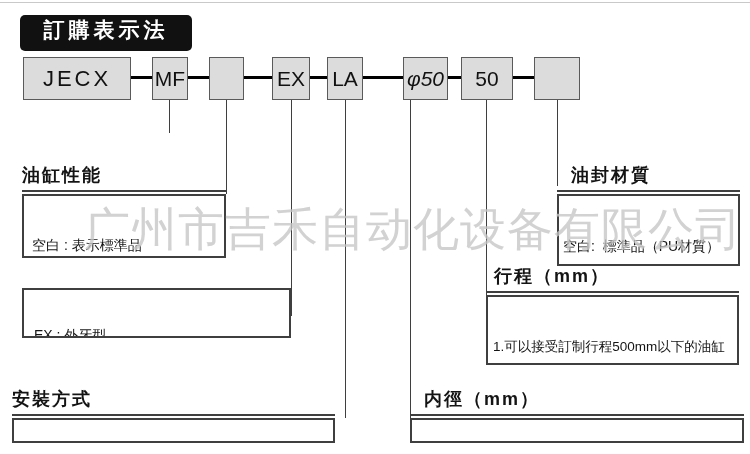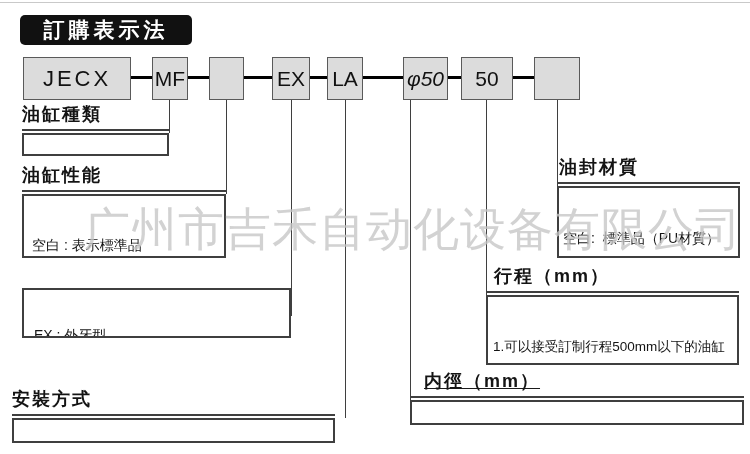--- a/index.html
+++ b/index.html
@@ -10,21 +10,21 @@
     --watermark:#c6c6c6;
     --ink:#1a1a1a;
   }
   *{margin:0;padding:0;box-sizing:border-box;}
   html,body{background:#ffffff;}
   body{font-family:"Liberation Sans","DejaVu Sans",sans-serif;color:var(--ink);}
   .canvas{position:relative;width:750px;height:454px;background:#ffffff;overflow:hidden;}
   .top-rule{position:absolute;left:0;top:2px;width:750px;height:1px;background:#c9c9c9;}
 
   .title-block{
-    position:absolute;left:20px;top:15px;width:172px;height:30px;
+    position:absolute;left:20px;top:15px;width:172px;height:36px;
     background:var(--title_bg);color:#ffffff;border-radius:5px;
     font-size:21px;font-weight:bold;letter-spacing:4px;
     line-height:30px;text-align:center;
   }
 
   .connector-h{position:absolute;left:77px;top:76px;width:480px;height:3px;background:#000;z-index:0;}
 
   .code-box{
     position:absolute;top:57px;height:43px;z-index:1;
     background:var(--box_fill);border:1px solid var(--box_border);
@@ -91,26 +91,20 @@
   <div class="code-box" style="left:534px;width:46px;"></div>
 
   <div class="vline" style="left:169px;top:100px;height:33px;"></div>
   <div class="vline" style="left:226px;top:100px;height:94px;"></div>
   <div class="vline" style="left:291px;top:100px;height:216px;"></div>
   <div class="vline" style="left:345px;top:100px;height:318px;"></div>
   <div class="vline" style="left:410px;top:100px;height:318px;"></div>
   <div class="vline" style="left:486px;top:100px;height:195px;"></div>
   <div class="vline" style="left:557px;top:100px;height:86px;"></div>
 
-  <div class="section sec1" style="left:22px;top:103px;width:147px;">
-    <div class="sec-header">油缸種類</div>
-    <div class="sec-box">
-      
-    </div>
-  </div>
 
   <div class="section sec2" style="left:22px;top:164px;width:204px;">
     <div class="sec-header">油缸性能</div>
     <div class="sec-box">
       <div class="sec-line l0">空白 : 表示標準品</div>
       
       
     </div>
   </div>
 
@@ -123,38 +117,38 @@
   </div>
 
   <div class="section sec4" style="left:12px;top:388px;width:323px;">
     <div class="sec-header">安裝方式</div>
     <div class="sec-box">
       
     </div>
   </div>
 
   <div class="section sec5" style="left:557px;top:156px;width:183px;">
-    <div class="sec-header" style="padding-left:2px;">油封材質</div>
+    <div class="sec-header" style="padding-left:14px;margin-top:8px;">油封材質</div>
     <div class="sec-box">
       <div class="sec-line l0">空白:  標準品（PU材質）</div>
       
       
     </div>
   </div>
 
   <div class="section sec6" style="left:486px;top:265px;width:253px;">
     <div class="sec-header">行程（mm）</div>
     <div class="sec-box">
       <div class="sec-line l0">1.可以接受訂制行程500mm以下的油缸</div>
       
       
     </div>
   </div>
 
-  <div class="section sec7" style="left:410px;top:370px;width:334px;text-decoration:underline;">
+  <div class="section sec7" style="left:410px;top:388px;width:334px;">
     <div class="sec-header">内徑（mm）</div>
     <div class="sec-box">
       
     </div>
   </div>
 
   <div class="watermark">广州市吉禾自动化设备有限公司</div>
 
 </div>
 

